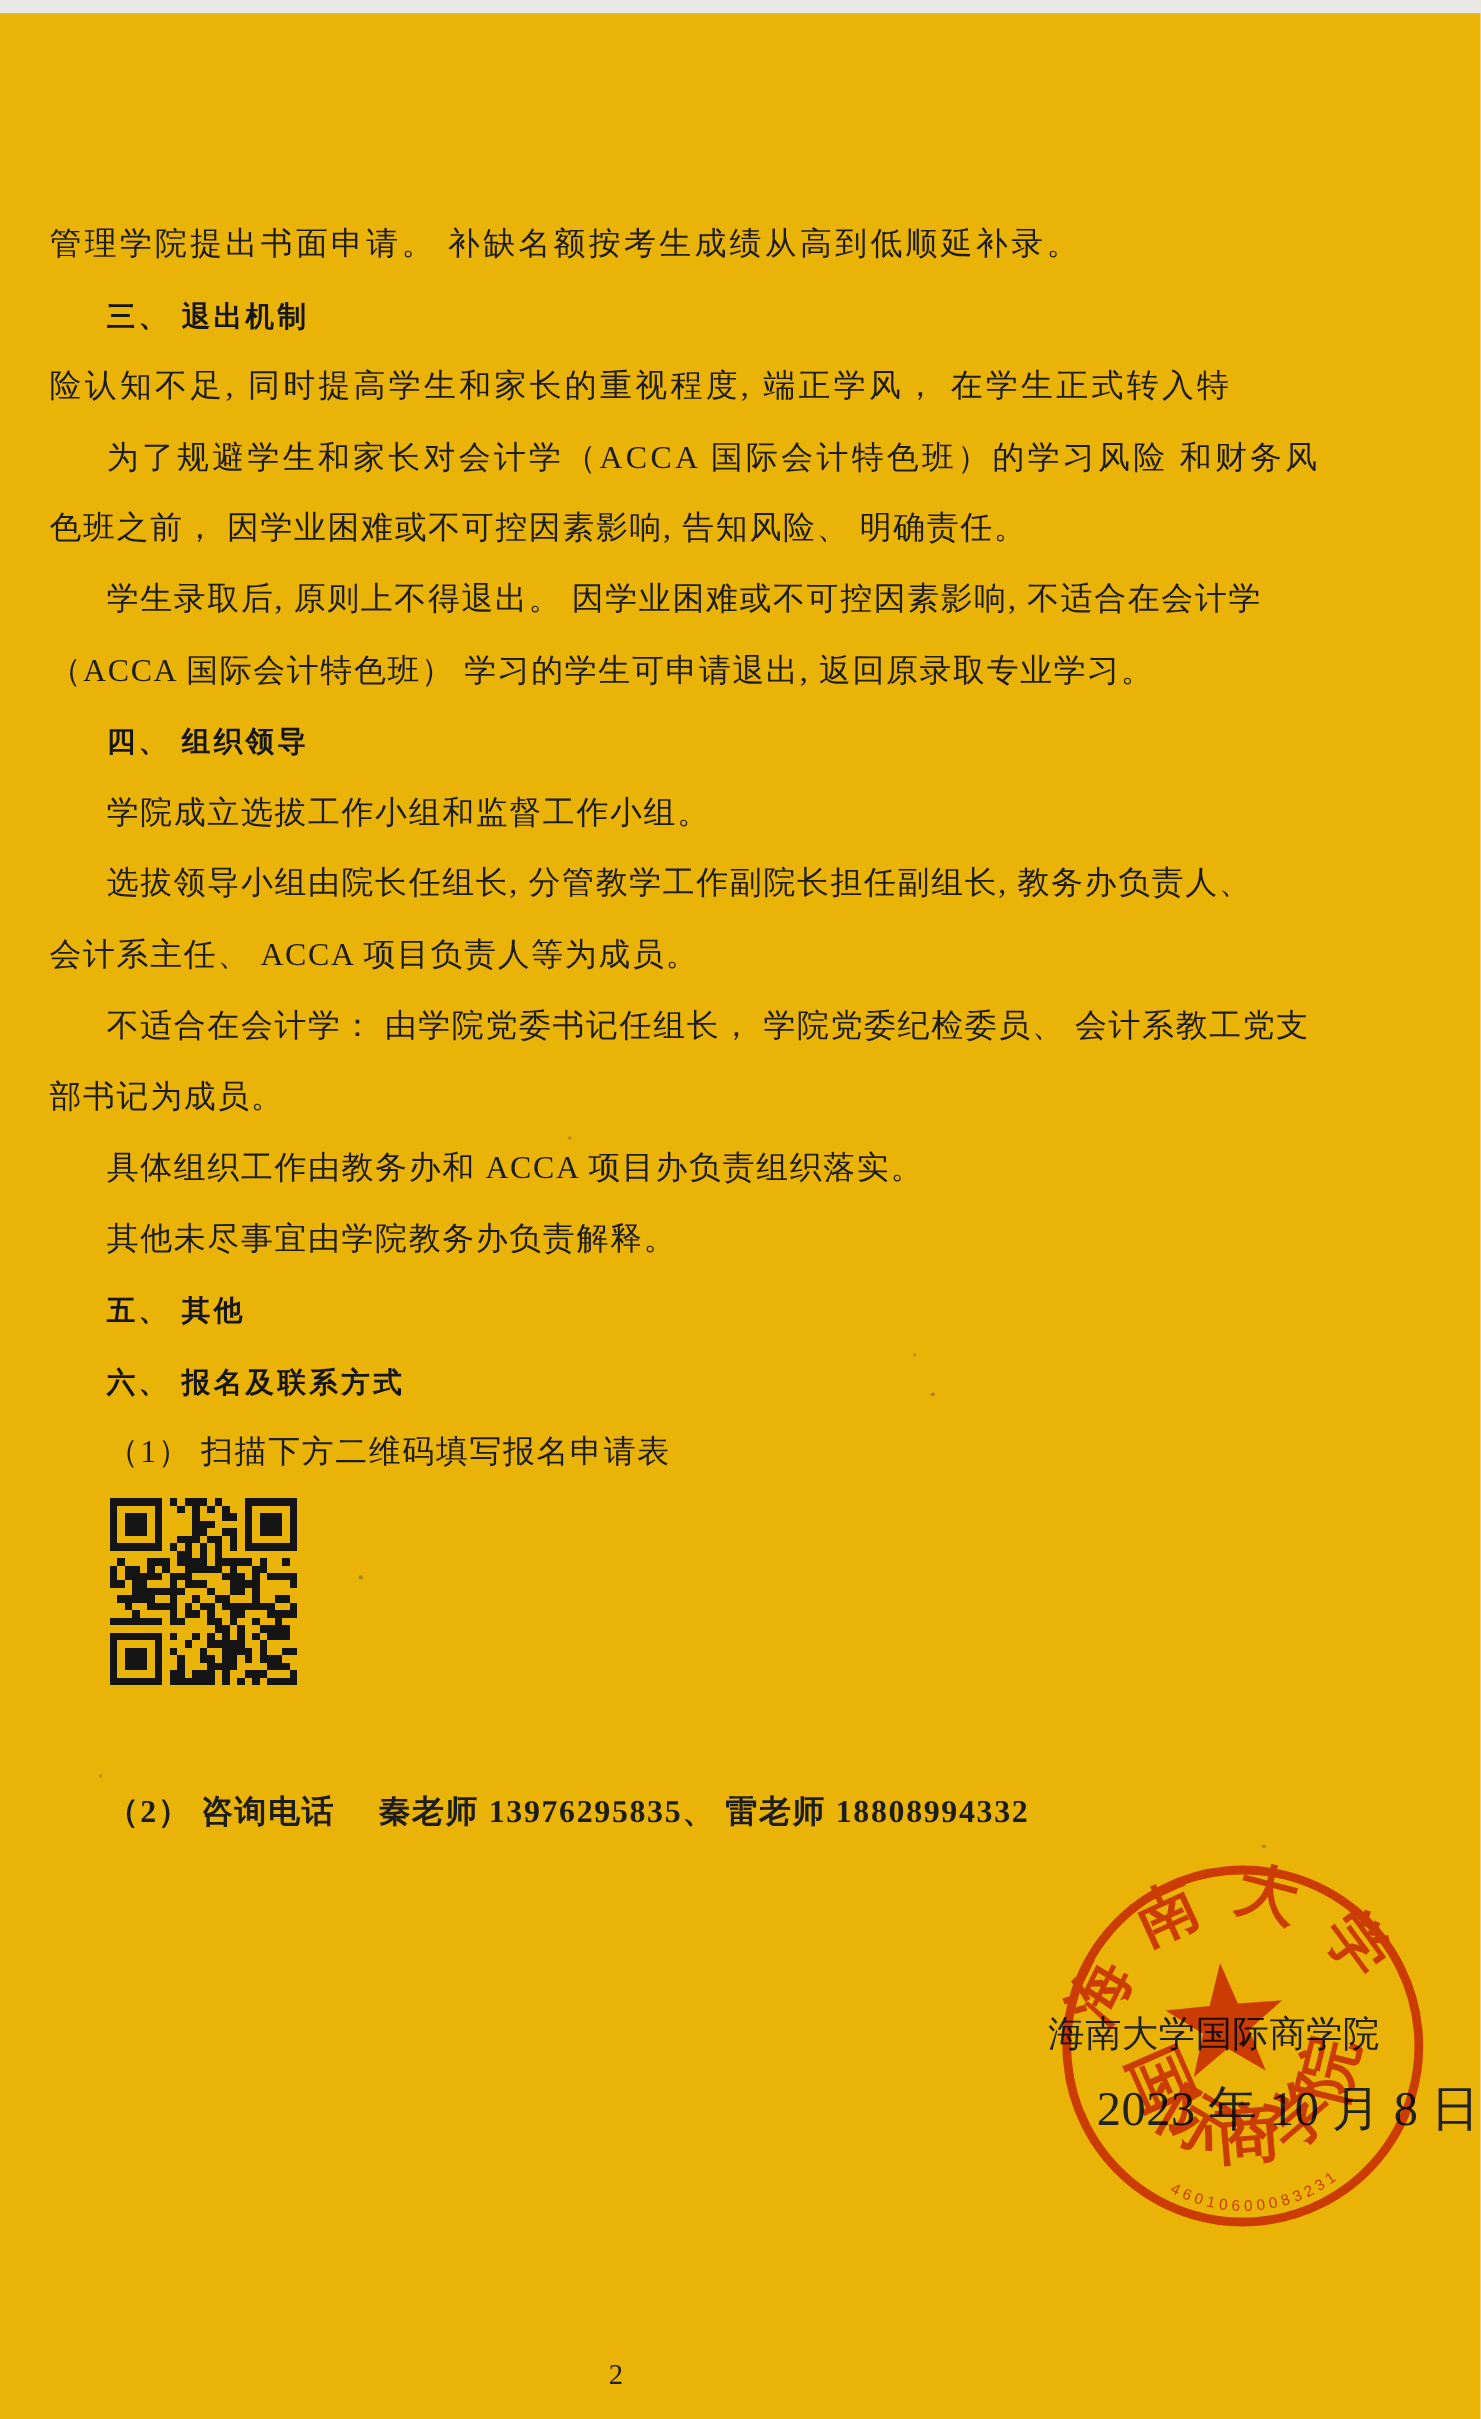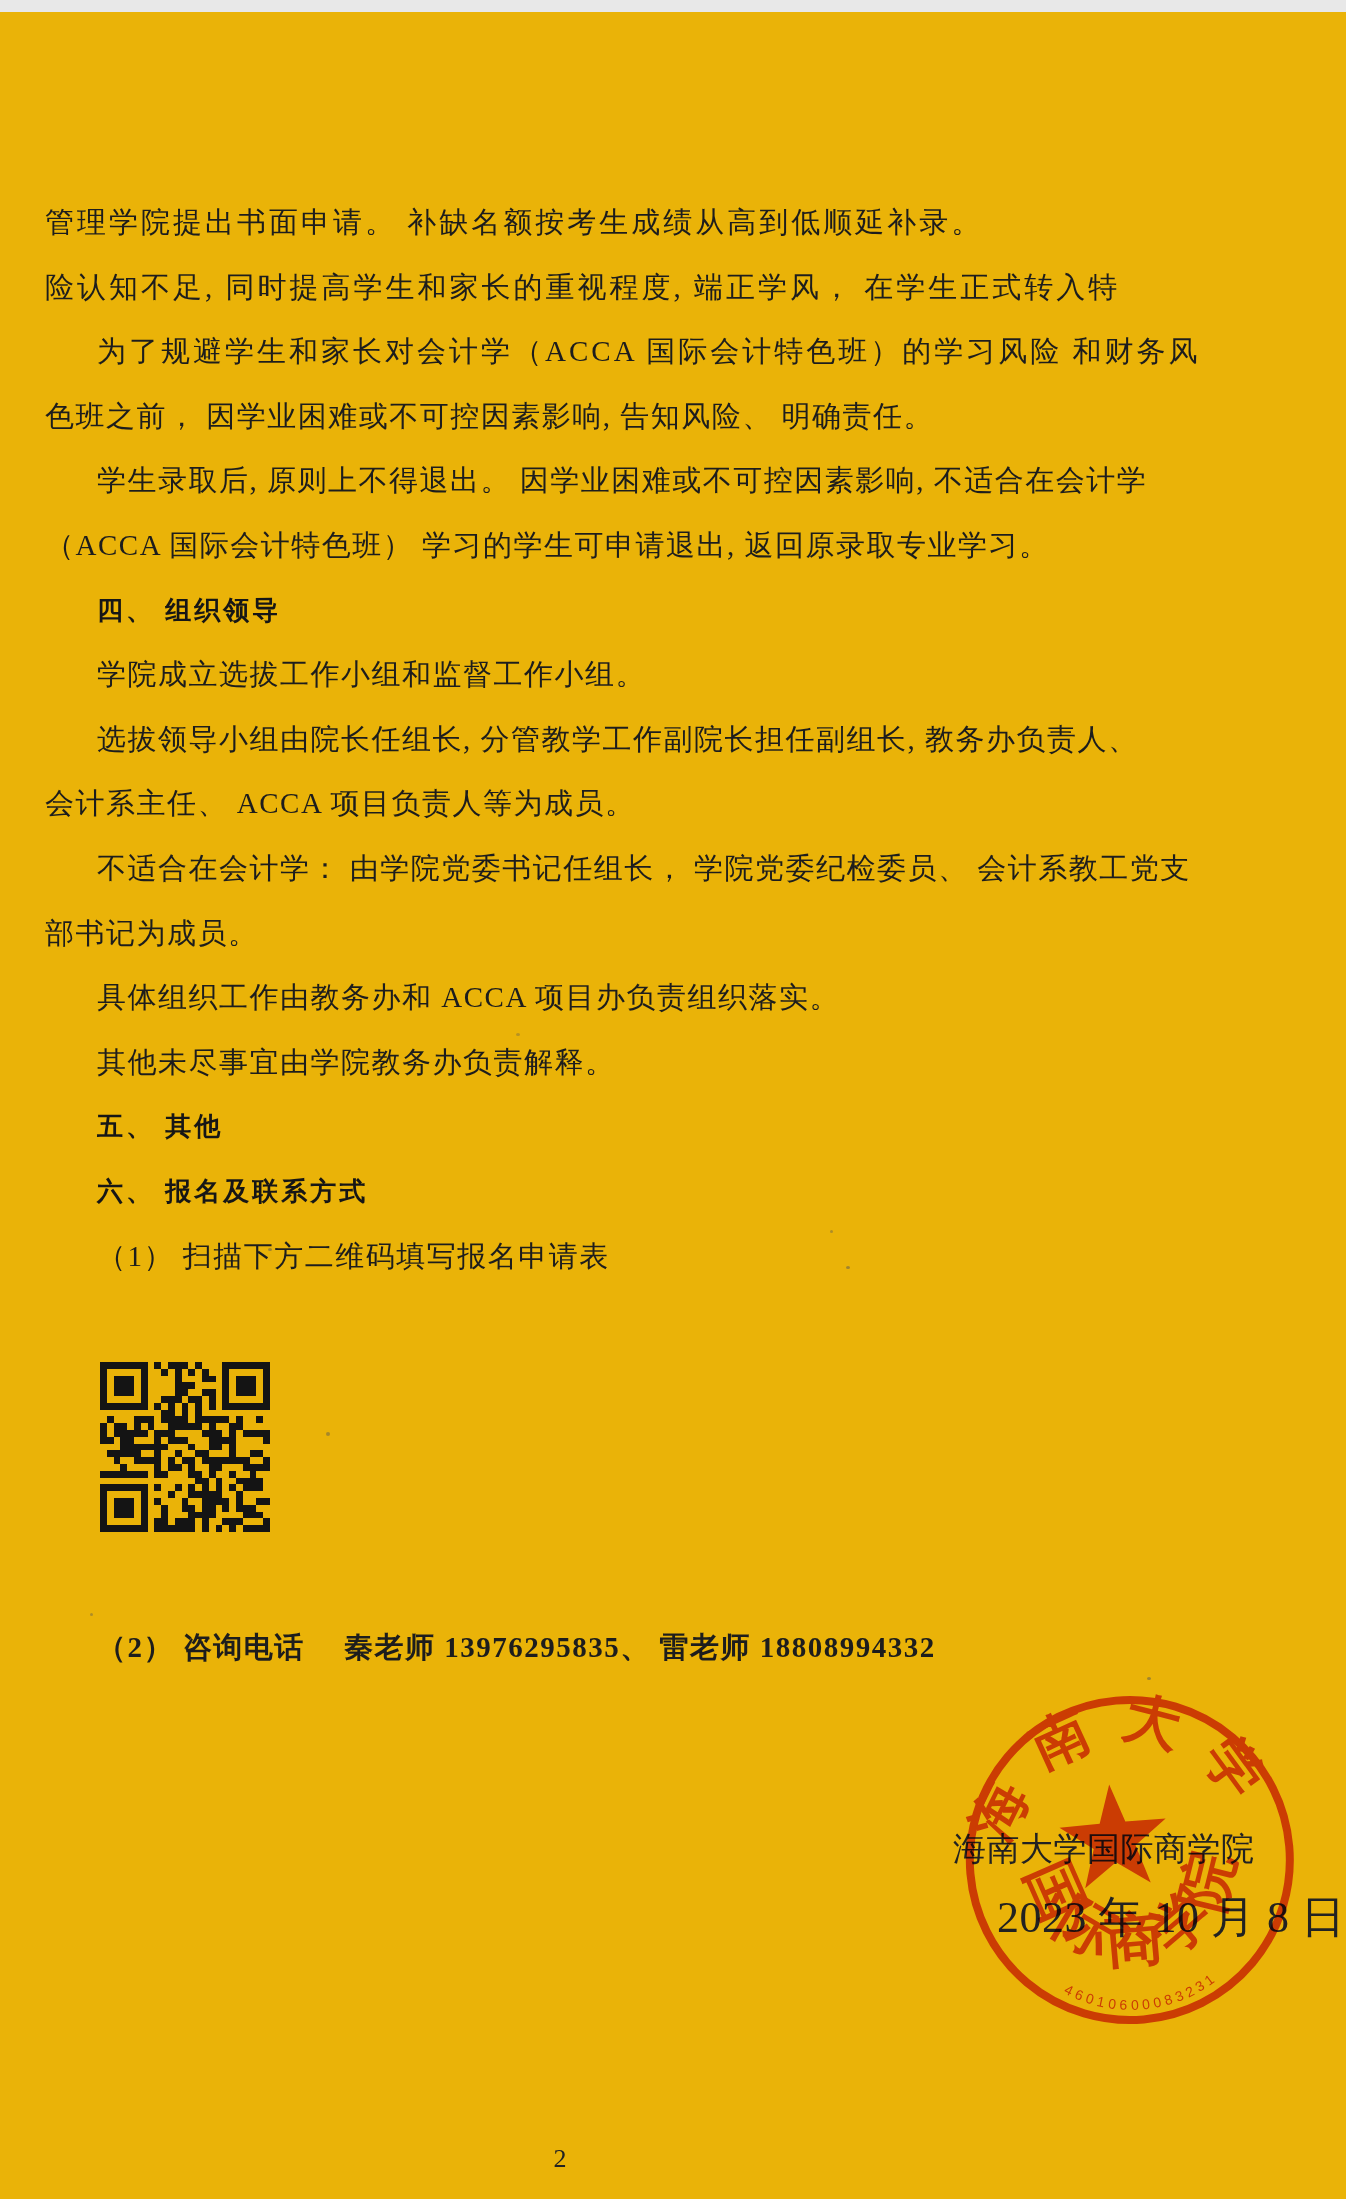--- a/index.html
+++ b/index.html
@@ -58,20 +58,21 @@
     position:absolute;background:#555;border-radius:50%;
   }
 </style>
 </head>
 <body>
 
 <div class="page">
 
   <div class="doc" id="doc-lines">
       <div class="line body spread">管理学院提出书面申请。 补缺名额按考生成绩从高到低顺延补录。</div>
+      <div class="line heading indent">三、 退出机制</div>
       <div class="line body spread">险认知不足, 同时提高学生和家长的重视程度, 端正学风， 在学生正式转入特</div>
       <div class="line body indent spread">为了规避学生和家长对会计学（ACCA 国际会计特色班）的学习风险 和财务风</div>
       <div class="line body">色班之前， 因学业困难或不可控因素影响, 告知风险、 明确责任。</div>
       <div class="line body indent">学生录取后, 原则上不得退出。 因学业困难或不可控因素影响, 不适合在会计学</div>
       <div class="line body">（ACCA 国际会计特色班） 学习的学生可申请退出, 返回原录取专业学习。</div>
       <div class="line heading indent">四、 组织领导</div>
       <div class="line body indent">学院成立选拔工作小组和监督工作小组。</div>
       <div class="line body indent">选拔领导小组由院长任组长, 分管教学工作副院长担任副组长, 教务办负责人、</div>
       <div class="line body">会计系主任、 ACCA 项目负责人等为成员。</div>
       <div class="line body indent">不适合在会计学： 由学院党委书记任组长， 学院党委纪检委员、 会计系教工党支</div>

